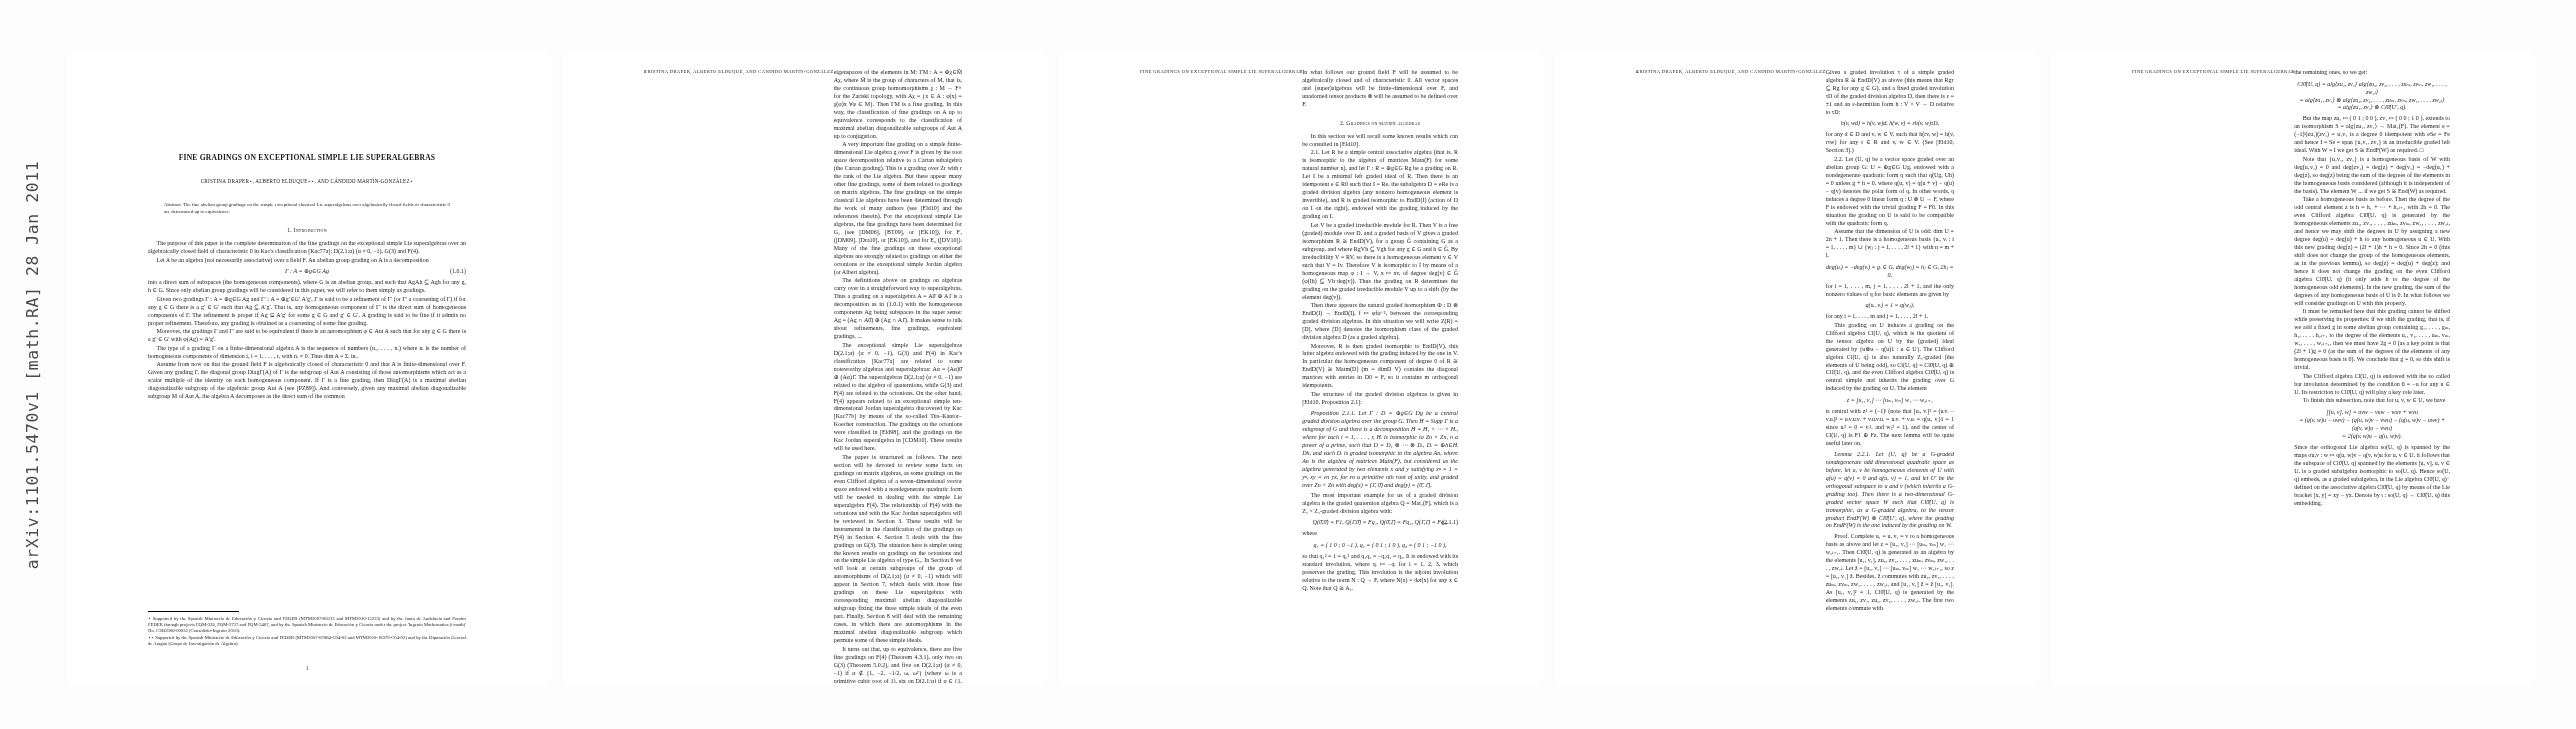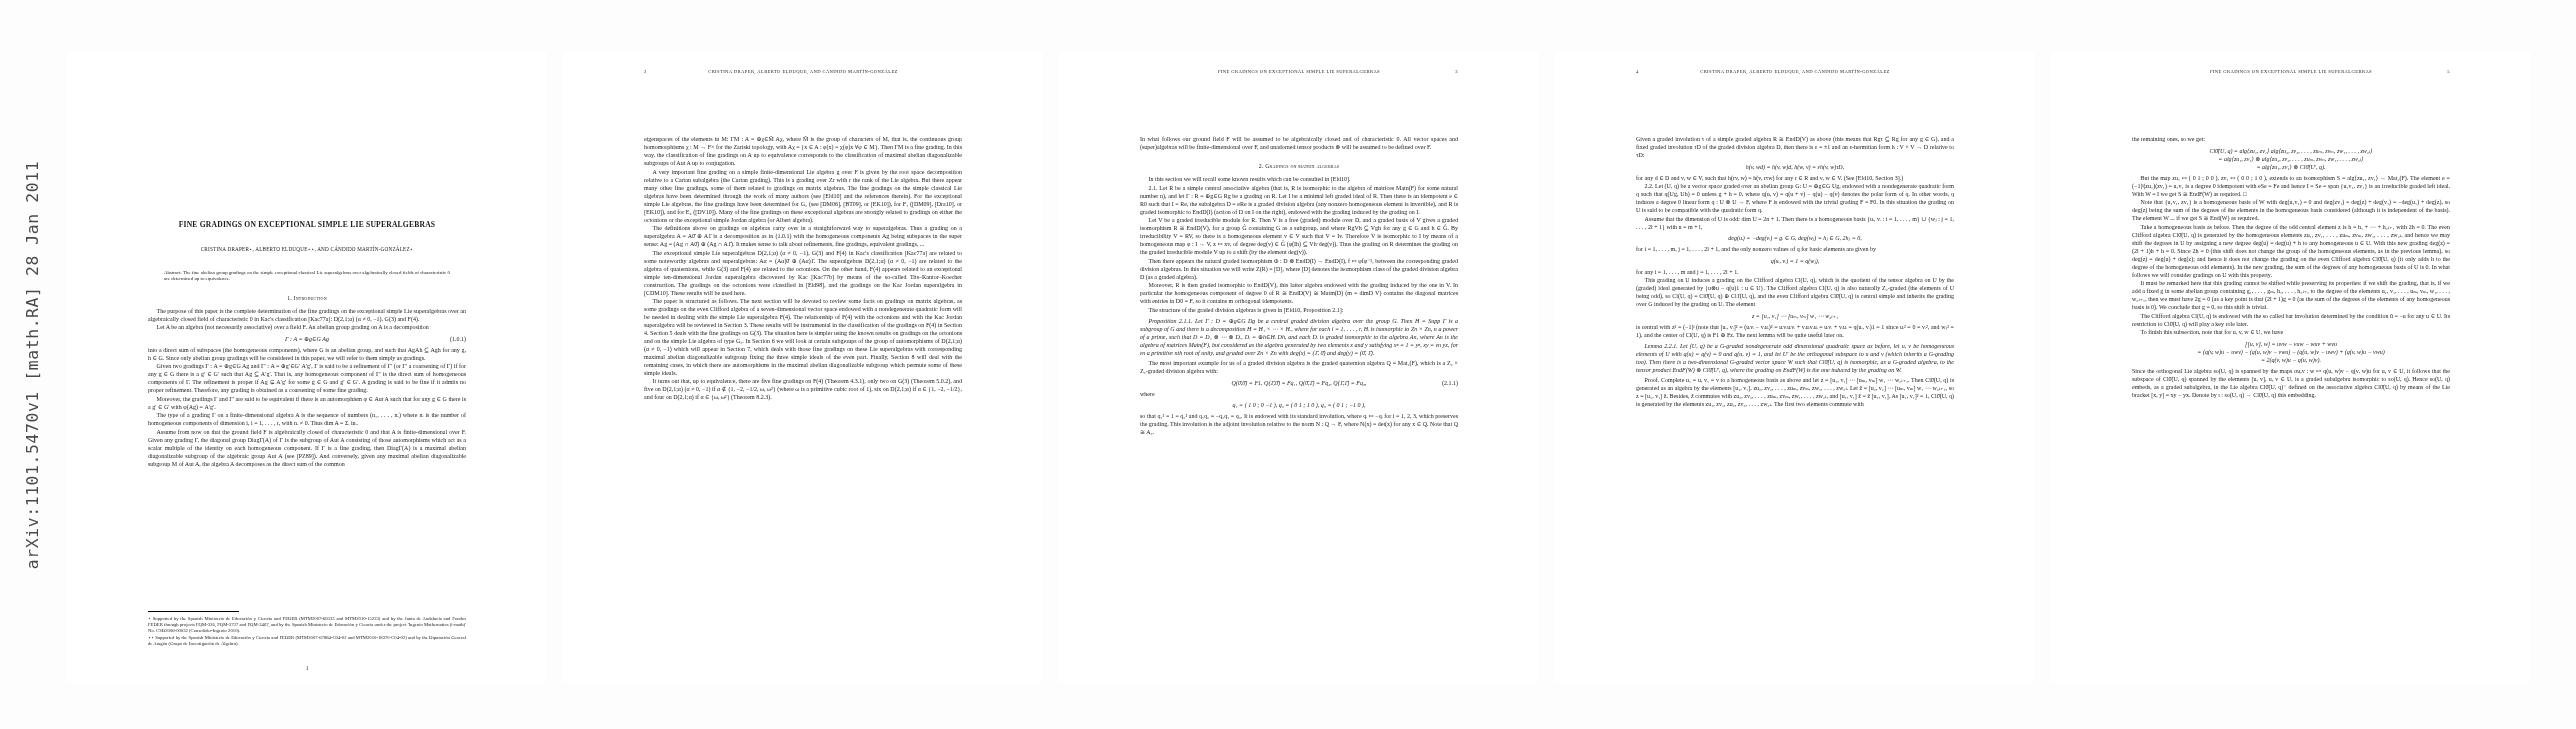--- a/index.html
+++ b/index.html
@@ -17,21 +17,21 @@
   }
   .pages{
     position:absolute;left:67px;top:52px;
     display:flex;gap:16px;
   }
   .page{
     box-sizing:border-box;width:480px;height:631px;
     padding:17px 81px 35px;position:relative;
     background:#ffffff;overflow:hidden;
   }
-  .pagebody{display:flex;flex-direction:column;height:100%;gap:48px;}
+  .pagebody{display:flex;flex-direction:row;height:100%;}
   .phead{
     position:relative;text-align:center;
     font-size:4.6px;letter-spacing:0.4px;color:#222;
     margin-bottom:13.4px;min-height:6px;
   }
   .phead .phl{position:absolute;left:0;top:0;}
   .phead .phr{position:absolute;right:0;top:0;}
   .blocks{display:flex;flex-direction:column;flex:1;}
   .blk{font-size:6px;line-height:1.33;text-align:justify;margin:0 0 0.6px;}
   .ttl{

